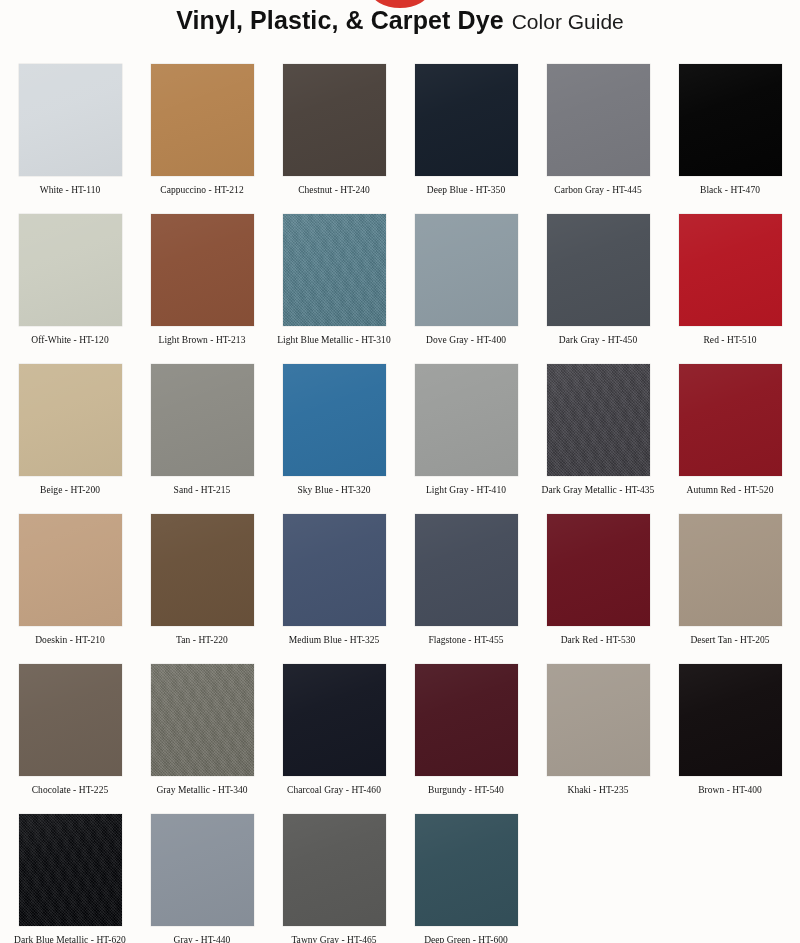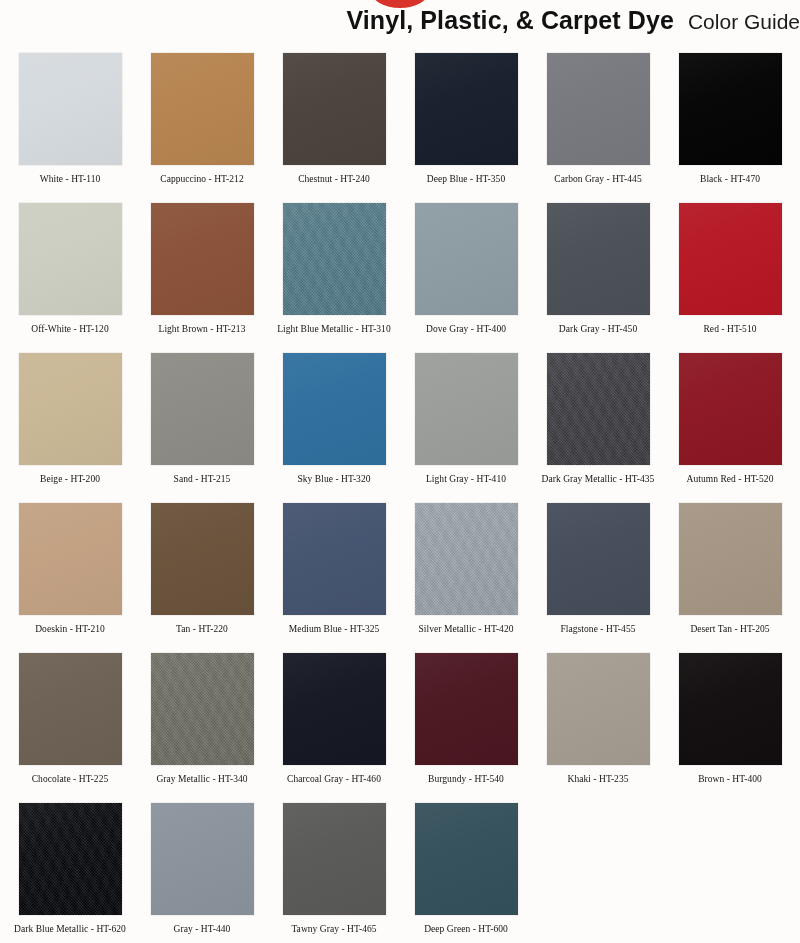--- a/index.html
+++ b/index.html
@@ -32,23 +32,23 @@
     height: 34px;
     background: #d9342b;
     border-radius: 50%;
   }
   .title-wrap {
     position: absolute;
     left: 0;
     right: 0;
     top: 6px;
     display: flex;
-    justify-content: flex-end;
+    justify-content: center;
     align-items: baseline;
-    gap: 14px;
+    gap: 8px;
   }
   .title-main {
     font-family: "Liberation Sans", "DejaVu Sans", sans-serif;
     font-size: 25px;
     font-weight: bold;
     color: #111111;
     letter-spacing: 0.1px;
   }
   .title-sub {
     font-family: "Liberation Sans", "DejaVu Sans", sans-serif;
@@ -65,20 +65,21 @@
     padding: 0 4px;
     box-sizing: border-box;
   }
   .cell {
     position: relative;
     display: flex;
     flex-direction: column;
     align-items: center;
     padding-top: 8px;
     box-sizing: border-box;
+    justify-content: flex-end;
   }
   .swatch {
     width: 103px;
     height: 112px;
     box-shadow: 0 0 0 0.5px rgba(0,0,0,0.10);
     position: relative;
     overflow: hidden;
   }
   
   .swatch::after {
@@ -201,28 +202,28 @@
     </div>
     <div class="cell">
       <div class="swatch" style="background: rgb(106, 82, 59);"></div>
       <div class="label">Tan - HT-220</div>
     </div>
     <div class="cell">
       <div class="swatch" style="background: rgb(68, 83, 111);"></div>
       <div class="label">Medium Blue - HT-325</div>
     </div>
     <div class="cell">
-      <div class="swatch metallic" style="background: rgb(154, 163, 171);"></div>
-      <div class="label">Silver Metallic - HT-420</div>
-    </div>
-    <div class="cell">
       <div class="swatch" style="background: rgb(69, 76, 90);"></div>
       <div class="label">Flagstone - HT-455</div>
     </div>
     <div class="cell">
+      <div class="swatch" style="background: rgb(105, 20, 32);"></div>
+      <div class="label">Dark Red - HT-530</div>
+    </div>
+    <div class="cell">
       <div class="swatch" style="background: rgb(165, 149, 131);"></div>
       <div class="label">Desert Tan - HT-205</div>
     </div>
     <div class="cell">
       <div class="swatch" style="background: rgb(109, 96, 84);"></div>
       <div class="label">Chocolate - HT-225</div>
     </div>
     <div class="cell">
       <div class="swatch metallic" style="background: rgb(110, 109, 99);"></div>
       <div class="label">Gray Metallic - HT-340</div>

